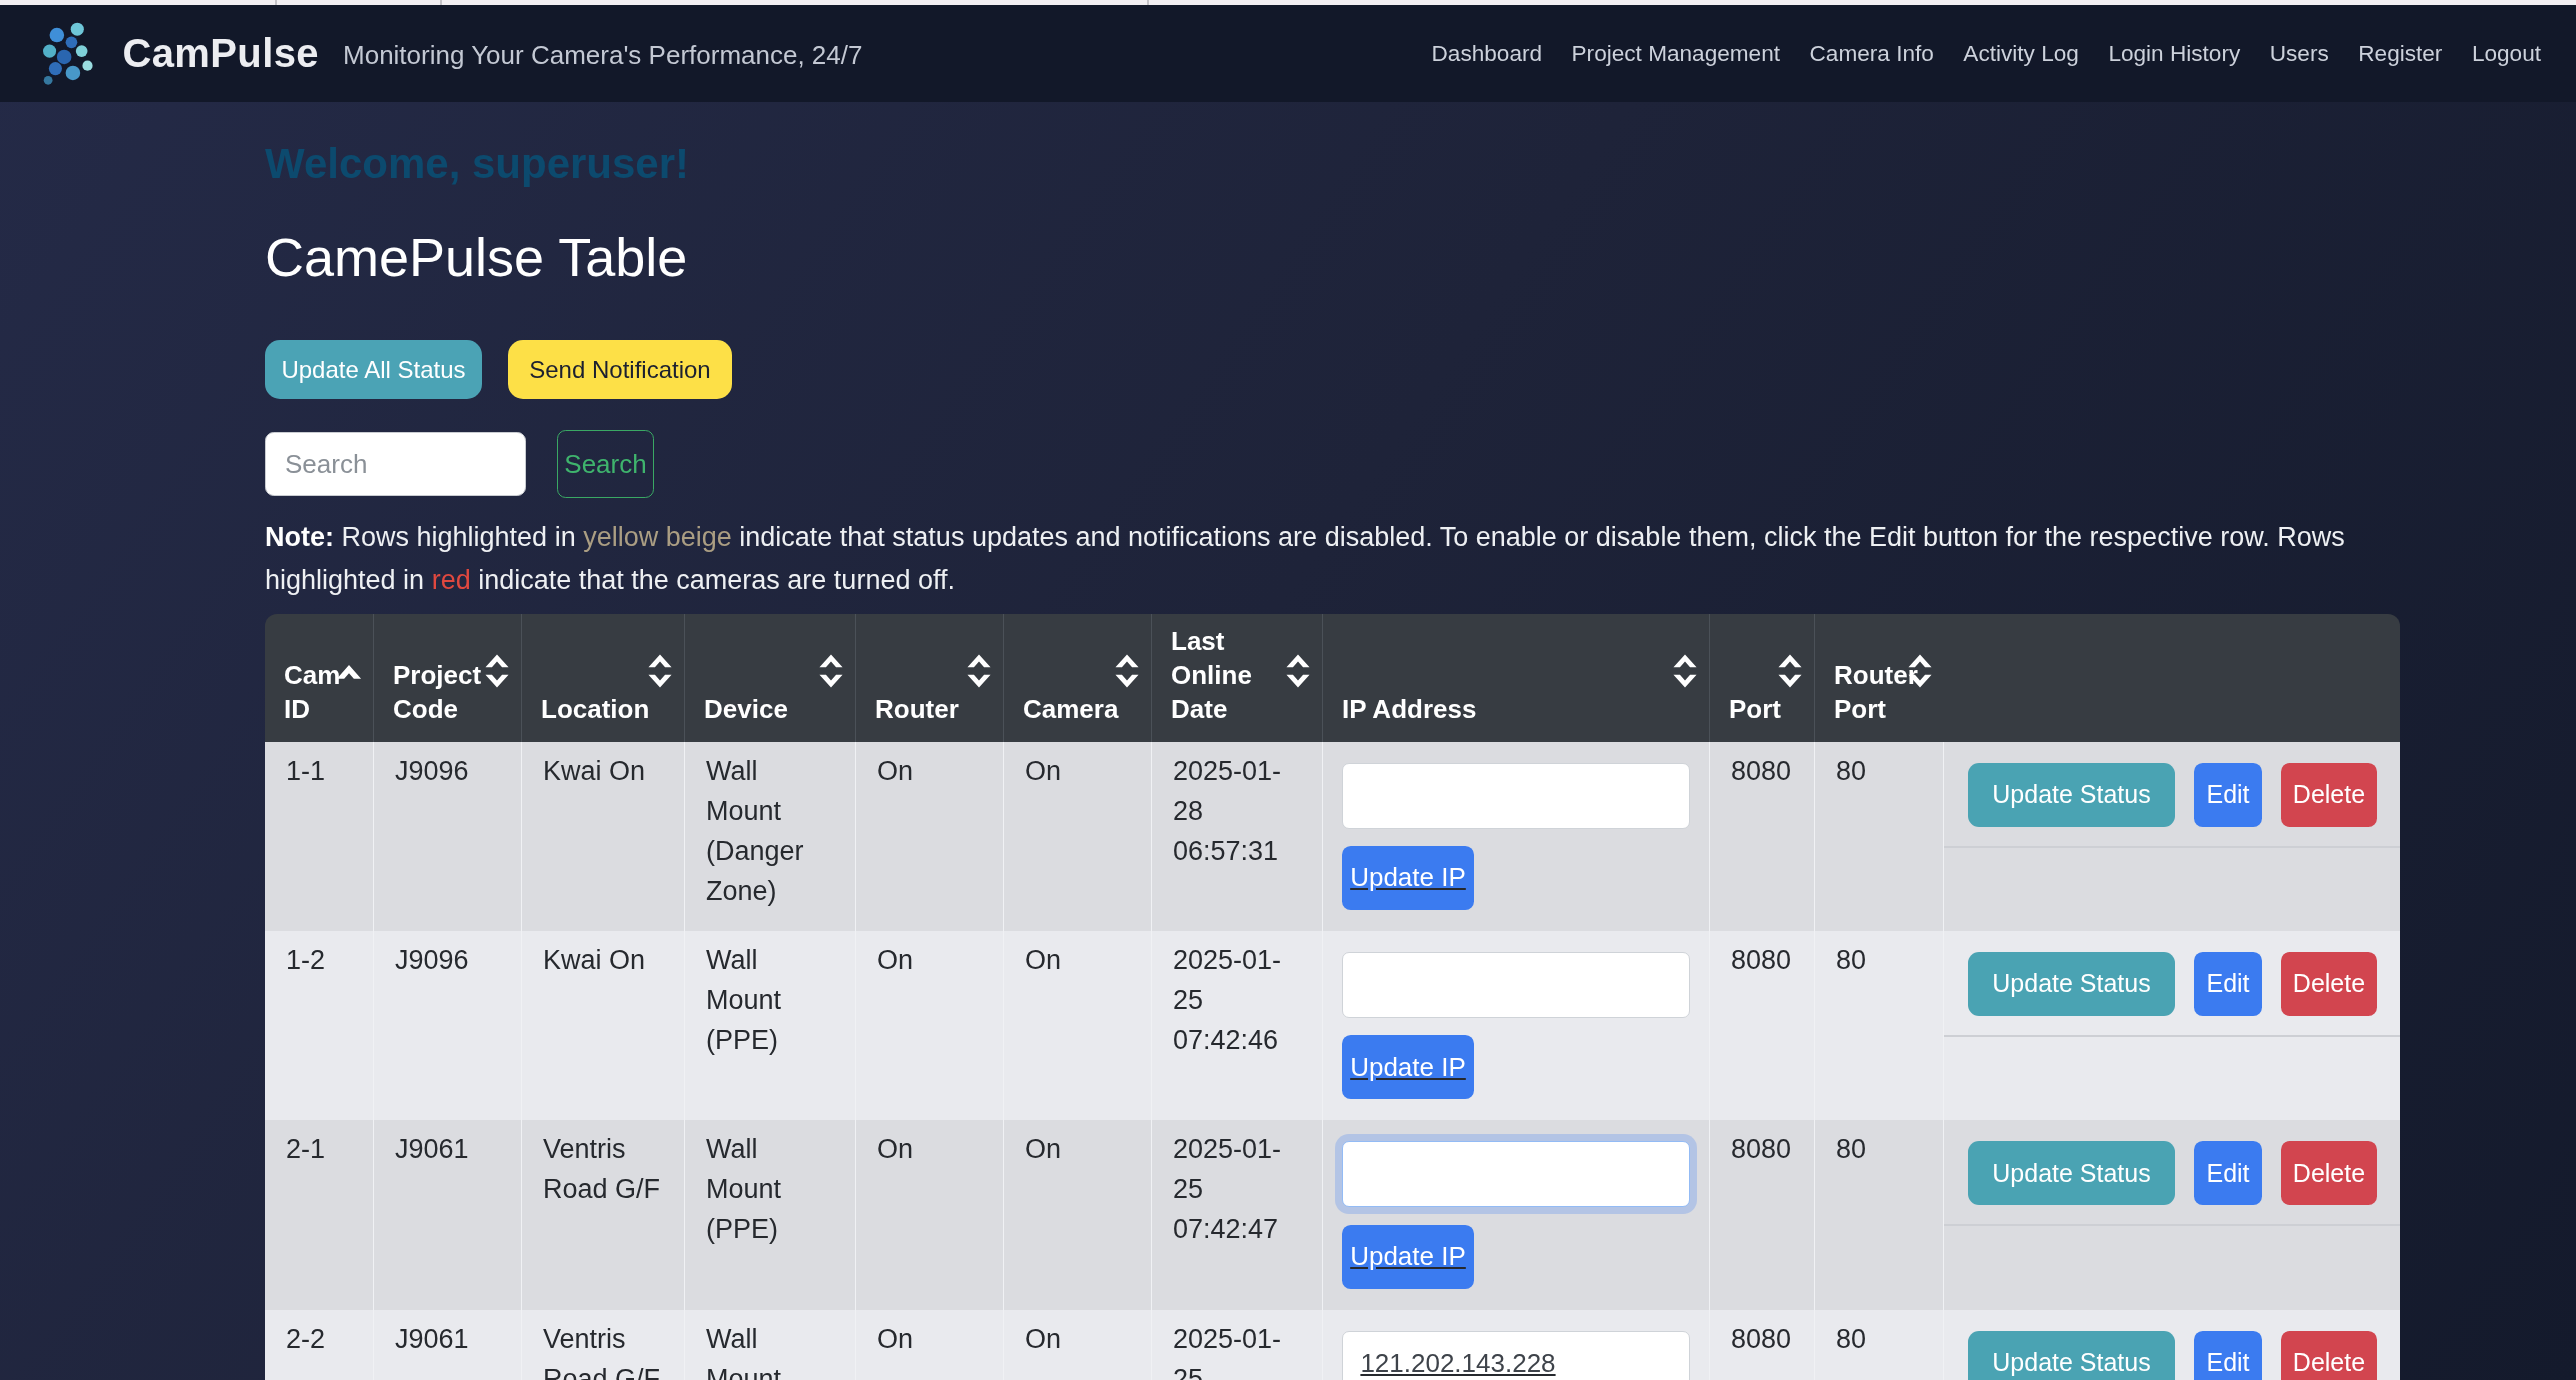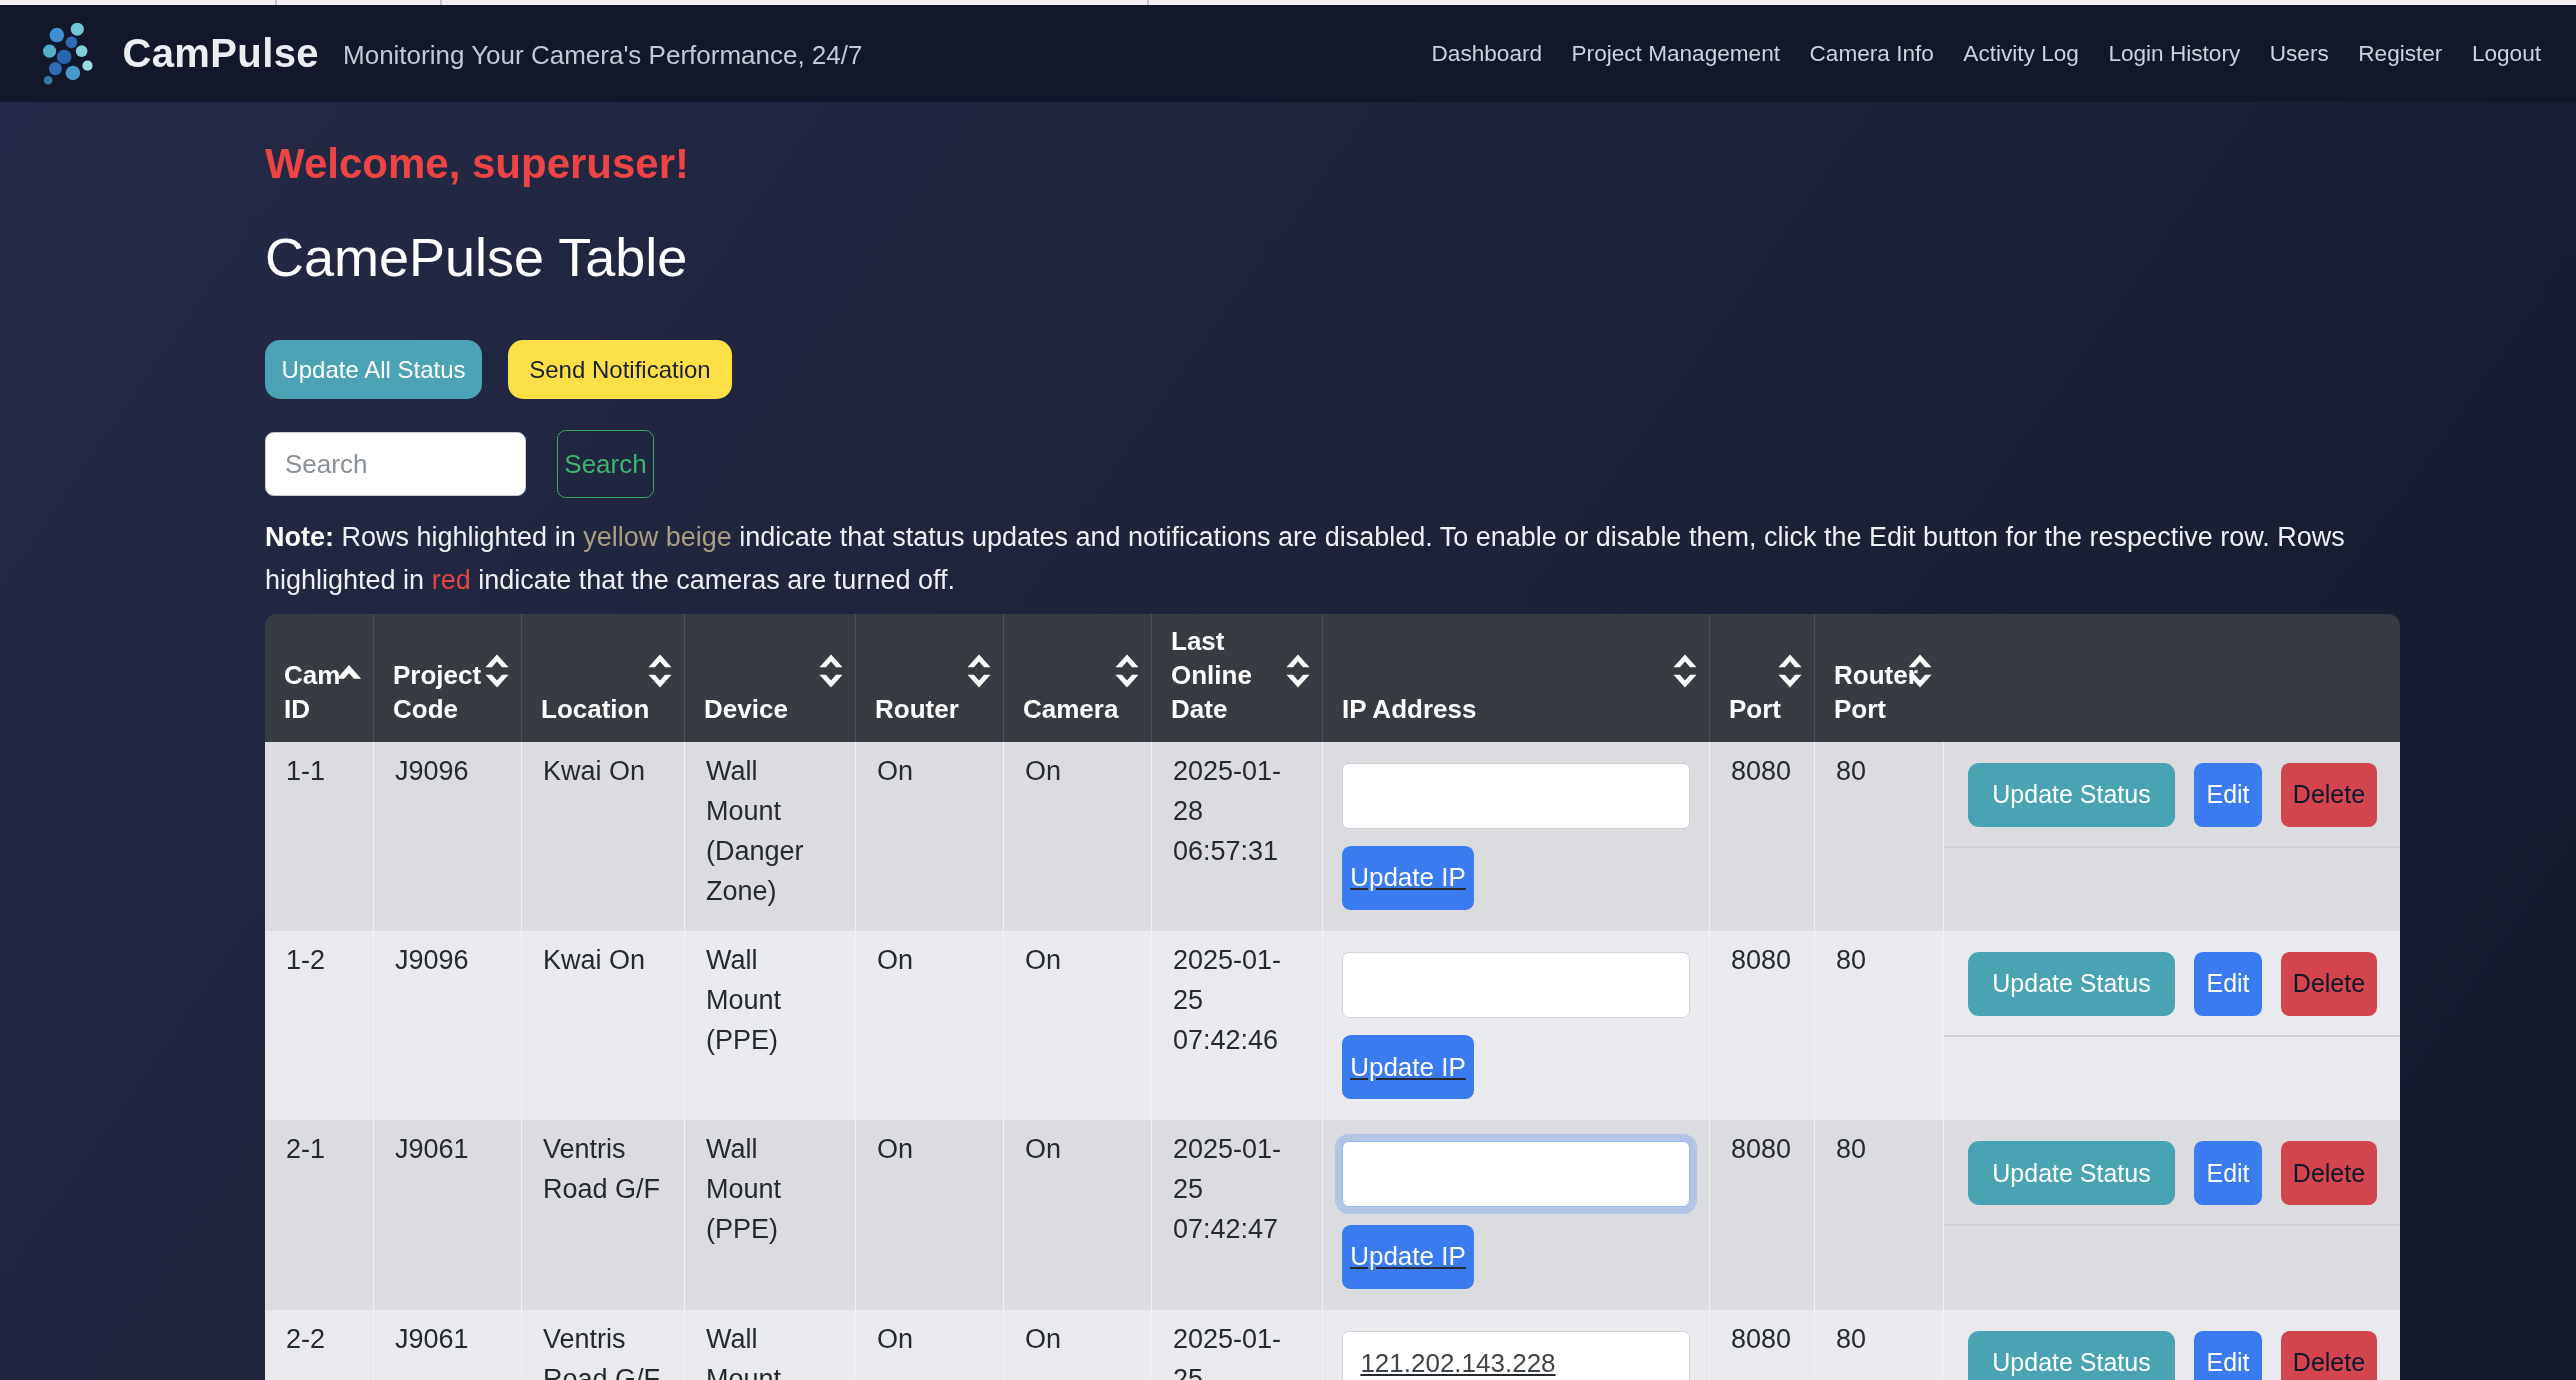--- a/index.html
+++ b/index.html
@@ -14,21 +14,21 @@
   .browser-strip .tick { position:absolute; top:0; width:1.7px; height:5.2px; background:#c5c3c7; }
   
   .navbar { height:97px; background:#121829; display:flex; align-items:center; padding:0 35px; }
   .logo { width:70px; height:70px; flex:0 0 auto; }
   .brand { font-size:40px; font-weight:bold; color:#ecedf1; margin-left:17.4px; letter-spacing:0.4px; }
   .tagline { font-size:26px; color:#c3c8d3; margin-left:24px; margin-top:3.5px; }
   .nav-links { margin-left:auto; display:flex; gap:29.5px; align-items:center; }
   .nav-link { font-size:22.6px; color:#ccd1db; cursor:pointer; white-space:nowrap; }
   
   .main { padding:38px 0 0 265px; }
-  .welcome { font-size:42px; font-weight:bold; color:#ef4444; }
+  .welcome { font-size:42px; font-weight:bold; color:#0c4a6e; }
   .page-title { font-size:54px; font-weight:400; color:#ffffff; margin-top:38px; }
   .top-btns { margin-top:52px; display:flex; gap:26px; }
   .btn { border:none; border-radius:15px; display:flex; align-items:center; justify-content:center; cursor:pointer; font-family:inherit; }
   .btn-teal-lg { width:217px; height:59px; background:#4ba3b5; color:#fff; font-size:24px; }
   .btn-yellow { width:224px; height:59px; background:#fde047; color:#1c2030; font-size:24px; }
   .search-row { margin-top:31px; display:flex; gap:31px; align-items:center; }
   .search-input { width:261px; height:64px; border-radius:8.7px; border:1.7px solid #c9ccd1; background:#fff; font-size:26px; padding:0 19px; color:#3e434a; font-family:inherit; outline:none; }
   .search-input::placeholder { color:#8a9097; }
   .btn-outline-green { width:97px; height:68px; background:transparent; border:1.7px solid #3aa864; color:#3fb46d; font-size:26px; border-radius:8.7px; }
   .note { margin-top:17.4px; max-width:2131px; font-size:27px; line-height:43px; color:#eef0f3; }
@@ -50,21 +50,21 @@
   .c6{width:148px}.c7{width:171px}.c8{width:387px}.c9{width:105px}.c10{width:129px}
   .c11{width:456px}
   .ip-cell { padding:21px 19px;text-decoration:underline; }
   .ip-input { width:100%; height:66px; border:1.7px solid #cfd3d8; border-radius:7px; font-size:26px; padding:0 17.4px; color:#3e434a; font-family:inherit; outline:none; background:#fff; display:block; }
   .ip-input.focused { border-color:#93bbf5; box-shadow:0 0 0 7px rgba(96,146,240,.32); }
   .btn-update-ip { margin-top:17.4px; width:132px; height:64px; background:#3b7bf0; color:#fff; font-size:26px; border-radius:8.7px; }
   .actions-cell { padding:21px 0 0 0; }
   .action-btn-row { display:flex; gap:19px; padding:0 0 19px 24px; border-bottom:2.6px solid #cdcfd4; }
   .btn-status { width:207px; height:64px; background:#4aa3b3; color:#fff; font-size:25px; border-radius:11px; }
   .btn-edit { width:68px; height:64px; background:#3b7bf0; color:#fff; font-size:25px; border-radius:8.7px; }
-  .btn-delete { width:96px; height:64px; background:#d2454f; color:#0f172a; font-size:25px; border-radius:8.7px; }
+  .btn-delete { width:96px; height:64px; background:#d2454f; color:#ffffff; font-size:25px; border-radius:8.7px; }
 </style>
 </head>
 <body>
 
 <div class="browser-strip">
   <div class="tick" style="left:275px"></div>
   <div class="tick" style="left:440px"></div>
   <div class="tick" style="left:1147px"></div>
 </div>
 

